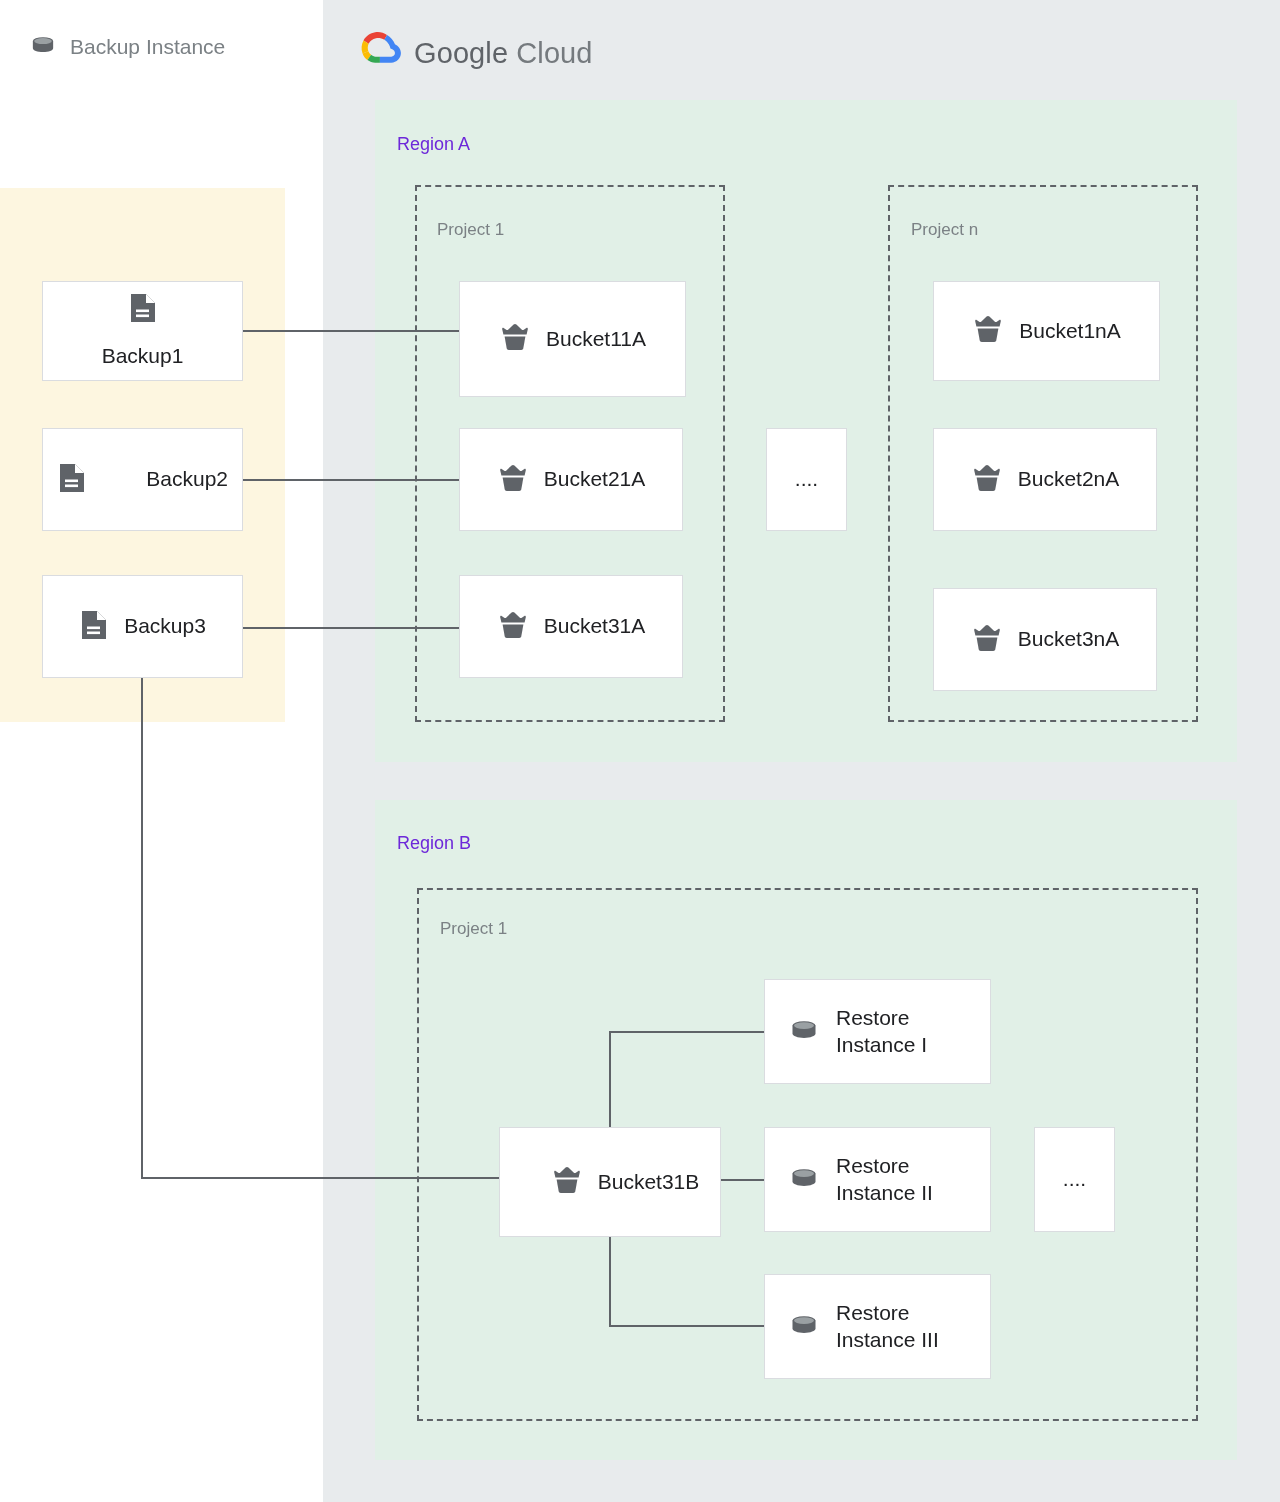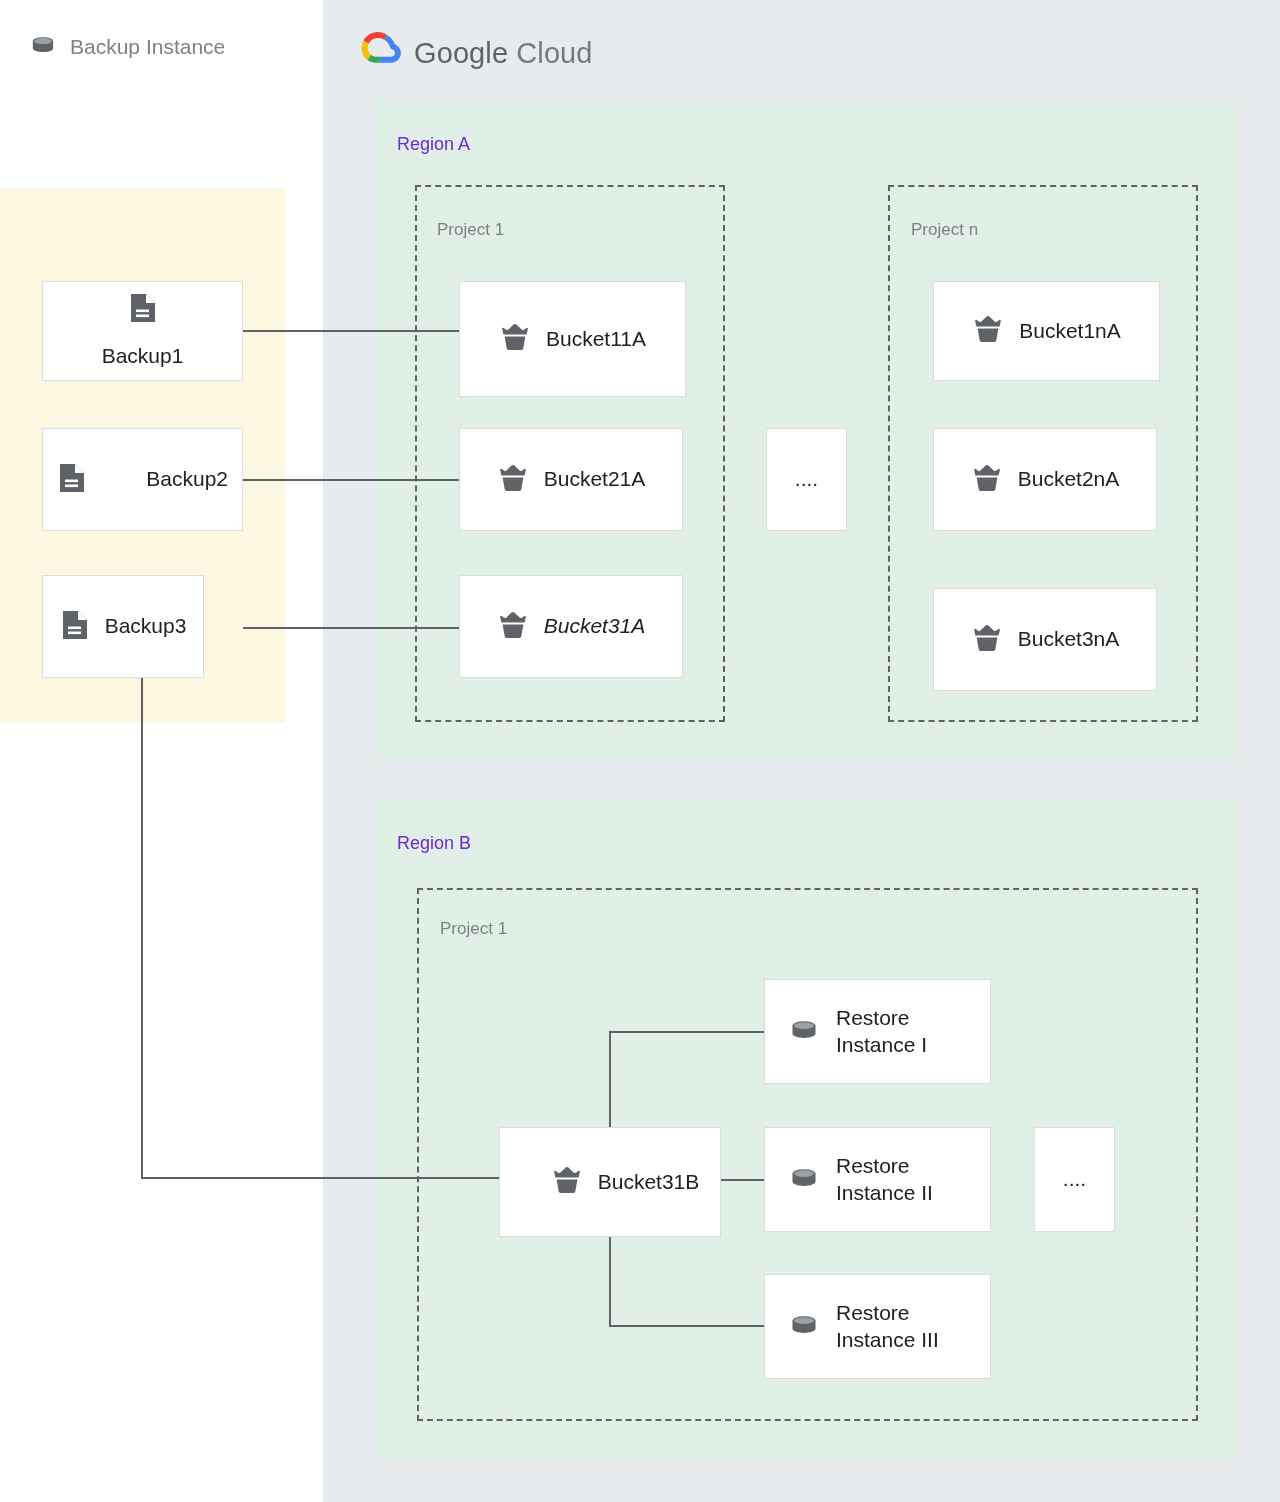--- a/index.html
+++ b/index.html
@@ -161,21 +161,21 @@
   <div class="node" style="left:459px; top:428px; width:224px; height:103px;">
     <span class="icon">
       <svg width="32" height="32" viewBox="0 0 32 32">
         <path d="M3.2 8.2 C3.0 7.2 3.8 6.5 4.6 7.0 L7.6 8.9 C8.1 9.2 8.7 9.1 9.1 8.7 L14.6 3.4 C15.4 2.7 16.6 2.7 17.4 3.4 L22.9 8.7 C23.3 9.1 23.9 9.2 24.4 8.9 L27.4 7.0 C28.2 6.5 29.0 7.2 28.8 8.2 L27.6 13.4 L4.4 13.4 Z" fill="#5f6368"></path>
         <path d="M5.6 15.4 L26.4 15.4 L24.3 27.2 C24.1 28.2 23.3 28.9 22.3 28.9 L9.7 28.9 C8.7 28.9 7.9 28.2 7.7 27.2 Z" fill="#5f6368"></path>
       </svg>
     </span>
     <span class="node-label">Bucket21A</span>
   </div>
 
-  <div class="node" style="left:459px; top:575px; width:224px; height:103px;font-style:italic;">
+  <div class="node" style="left:459px; top:575px; width:224px; height:103px;">
     <span class="icon">
       <svg width="32" height="32" viewBox="0 0 32 32">
         <path d="M3.2 8.2 C3.0 7.2 3.8 6.5 4.6 7.0 L7.6 8.9 C8.1 9.2 8.7 9.1 9.1 8.7 L14.6 3.4 C15.4 2.7 16.6 2.7 17.4 3.4 L22.9 8.7 C23.3 9.1 23.9 9.2 24.4 8.9 L27.4 7.0 C28.2 6.5 29.0 7.2 28.8 8.2 L27.6 13.4 L4.4 13.4 Z" fill="#5f6368"></path>
         <path d="M5.6 15.4 L26.4 15.4 L24.3 27.2 C24.1 28.2 23.3 28.9 22.3 28.9 L9.7 28.9 C8.7 28.9 7.9 28.2 7.7 27.2 Z" fill="#5f6368"></path>
       </svg>
     </span>
     <span class="node-label">Bucket31A</span>
   </div>
 
   <div class="node dots-node" style="left:766px; top:428px; width:81px; height:103px;">
@@ -300,21 +300,21 @@
       <svg width="30" height="32" viewBox="0 0 30 32">
         <path d="M3 2 L18 2 L27 11 L27 30 L3 30 Z" fill="#5f6368"></path>
         <path d="M18 2 L27 11 L18 11 Z" fill="#ffffff"></path>
         <rect x="8" y="17.5" width="13" height="2.6" fill="#ffffff"></rect>
         <rect x="8" y="22.5" width="13" height="2.6" fill="#ffffff"></rect>
       </svg>
     </span>
     <span class="node-label">Backup2</span>
   </div>
 
-  <div class="node" style="left:42px; top:575px; width:162px; height:103px;text-align:right;">
+  <div class="node" style="left:42px; top:575px; width:201px; height:103px;text-align:right;">
     <span class="icon">
       <svg width="30" height="32" viewBox="0 0 30 32">
         <path d="M3 2 L18 2 L27 11 L27 30 L3 30 Z" fill="#5f6368"></path>
         <path d="M18 2 L27 11 L18 11 Z" fill="#ffffff"></path>
         <rect x="8" y="17.5" width="13" height="2.6" fill="#ffffff"></rect>
         <rect x="8" y="22.5" width="13" height="2.6" fill="#ffffff"></rect>
       </svg>
     </span>
     <span class="node-label">Backup3</span>
   </div>

